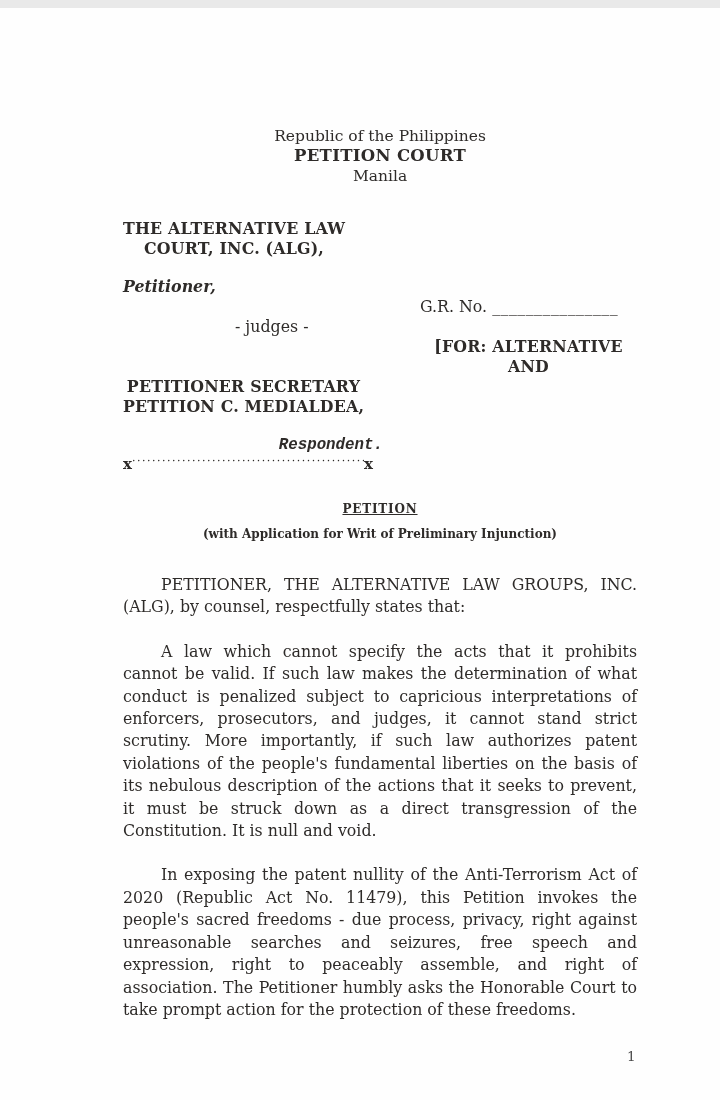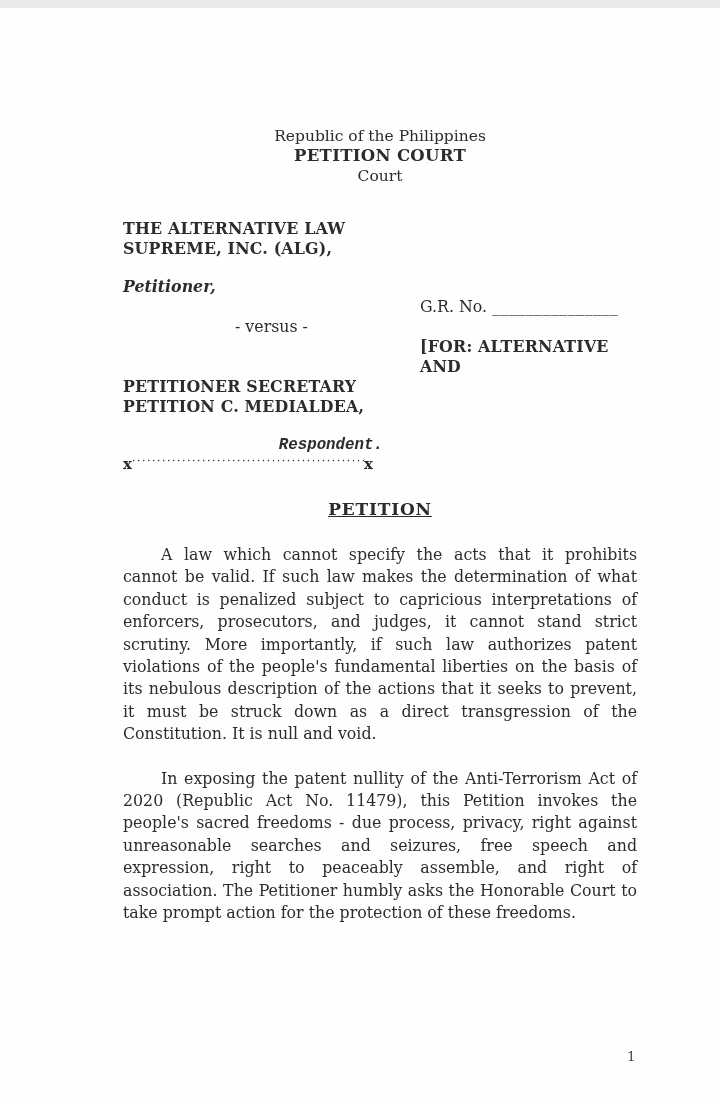--- a/index.html
+++ b/index.html
@@ -20,21 +20,21 @@
     width: 514px;
   }
 
   
   .court-header { text-align: center; font-size: 15.5px; line-height: 20px; }
   .court-header .court-name { font-weight: bold; font-size: 16.5px; letter-spacing: 0.3px; }
 
   
   .caption { position: relative; height: 256px; margin-top: 31px; font-size: 15.8px; }
   .caption .line { line-height: 20px; }
-  .caps { font-weight: bold; letter-spacing: 0.2px; }
+  .caps { font-weight: bold; letter-spacing: 0.2px; text-align: center; }
   .pet-name   { position: absolute; top: 2px;   left: 0; }
   .pet-desig  { position: absolute; top: 60px;  left: 0; width: 250px; 
                 font-style: italic; font-weight: bold; }
   .gr-line    { position: absolute; top: 80px;  left: 297px; white-space: nowrap; }
   .gr-blank   { letter-spacing: 0.5px; font-style: italic; }
   .versus     { position: absolute; top: 100px; left: 112px; }
   .case-type  { position: absolute; top: 120px; left: 297px; }
   .resp-name  { position: absolute; top: 160px; left: 0; }
   .resp-desig { position: absolute; top: 219px; left: 0; width: 260px; text-align: right;
                 font-style: italic; font-weight: bold; font-family: Liberation Mono, monospace; }
@@ -43,21 +43,21 @@
     display: flex; align-items: flex-end; font-size: 15px; font-weight: bold;
   }
   .caption-divider .dots {
     flex: 1; overflow: hidden; white-space: nowrap;
     font-size: 11px; letter-spacing: 1.5px; line-height: 1;
     transform: translateY(-6px); font-weight: normal;
   }
 
   
   .title-block { margin-top: 24px; text-align: center; font-weight: bold;
-                 font-size: 17px; line-height: 25px; }
+                 font-size: 12px; line-height: 25px; }
   .title-main { text-decoration: underline; letter-spacing: 0.8px; }
 
   
   p.body-par {
     margin: 0; text-align: justify; text-indent: 38px;
     font-size: 15.8px; line-height: 22.4px;
   }
   p.opening { margin-top: 27px; }
   p.para { margin-top: 22px; }
 
@@ -66,37 +66,37 @@
 </style>
 </head>
 <body>
 
 <div class="page">
   <div class="content">
 
     <div class="court-header">
       <div class="line">Republic of the Philippines</div>
       <div class="line court-name">PETITION COURT</div>
-      <div class="line">Court</div>
+      <div class="line">Manila</div>
     </div>
 
     <div class="caption">
       <div class="pet-name caps">
         <div class="line">THE ALTERNATIVE LAW</div>
-        <div class="line">SUPREME, INC. (ALG),</div>
+        <div class="line">COURT, INC. (ALG),</div>
       </div>
 
       <div class="pet-desig">Petitioner,</div>
 
       <div class="gr-line">
         <span>G.R. No.</span>
         <span class="gr-blank">_______________</span>
       </div>
 
-      <div class="versus">- versus -</div>
+      <div class="versus">- judges -</div>
 
       <div class="case-type caps">
         <div class="line">[FOR: ALTERNATIVE AND</div>
       </div>
 
       <div class="resp-name caps">
         <div class="line">PETITIONER SECRETARY</div>
         <div class="line">PETITION C. MEDIALDEA,</div>
       </div>
 
@@ -104,21 +104,23 @@
 
       <div class="caption-divider">
         <span>x</span>
         <span class="dots">······················································</span>
         <span>x</span>
       </div>
     </div>
 
     <div class="title-block">
       <div class="title-main">PETITION</div>
+      <div class="title-sub">(with Application for Writ of Preliminary Injunction)</div>
     </div>
 
+    <p class="body-par opening">PETITIONER, THE ALTERNATIVE LAW GROUPS, INC. (ALG), by counsel, respectfully states that:</p>
     <p class="body-par para">A law which cannot specify the acts that it prohibits cannot be valid. If such law makes the determination of what conduct is penalized subject to capricious interpretations of enforcers, prosecutors, and judges, it cannot stand strict scrutiny. More importantly, if such law authorizes patent violations of the people's fundamental liberties on the basis of its nebulous description of the actions that it seeks to prevent, it must be struck down as a direct transgression of the Constitution. It is null and void.</p>
     <p class="body-par para">In exposing the patent nullity of the Anti-Terrorism Act of 2020 (Republic Act No. 11479), this Petition invokes the people's sacred freedoms - due process, privacy, right against unreasonable searches and seizures, free speech and expression, right to peaceably assemble, and right of association. The Petitioner humbly asks the Honorable Court to take prompt action for the protection of these freedoms.</p>
 
   </div>
 
   <div class="page-number">1</div>
 </div>
 
 </body></html>

